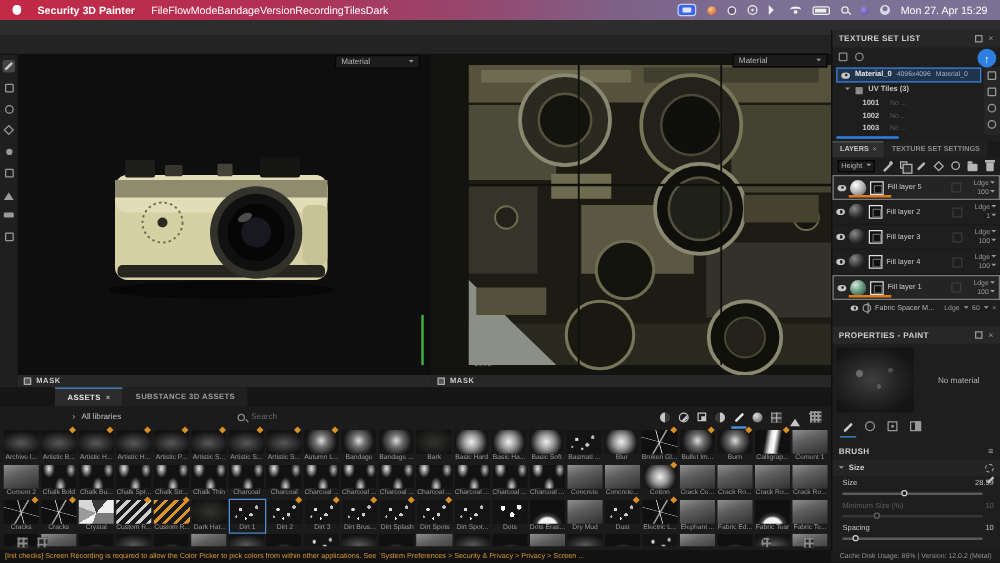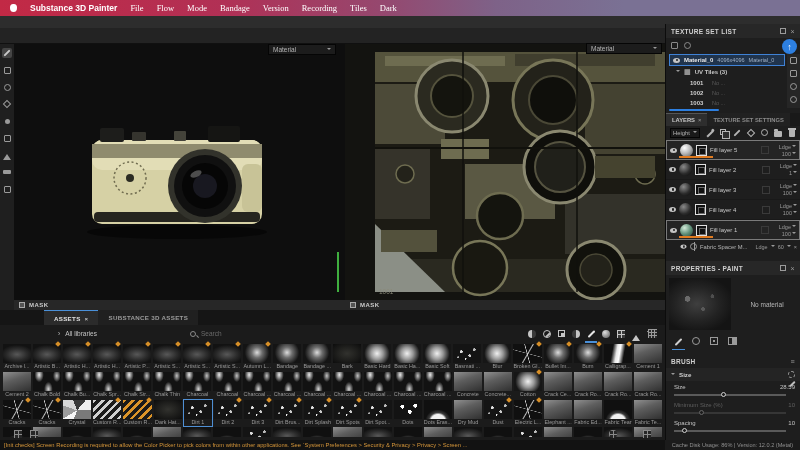--- a/index.html
+++ b/index.html
@@ -259,38 +259,51 @@
   #statusbar { left:0; top:440px; width:665px; height:10px; background:#121212; display:flex; align-items:center; z-index:15;}
   #status-msg { color:#d7973a; font-size:5.8px; padding-left:4px; white-space:nowrap; overflow:hidden;}
 </style>
 </head>
 <body>
 
 <div id="stage">
 
   <div id="menubar" class="abs">
     <span class="apple"></span>
-    <span class="mb-app">Substance 3D Painter</span>
-    <span id="menus" style="display:flex;gap:13px;font-family:Liberation Serif, serif;">
+    <span class="mb-app">Security 3D Painter</span>
+    <span id="menus" style="display:flex;">
   <span class="mb-item">File</span>
 
   <span class="mb-item">Flow</span>
 
   <span class="mb-item">Mode</span>
 
   <span class="mb-item">Bandage</span>
 
   <span class="mb-item">Version</span>
 
   <span class="mb-item">Recording</span>
 
   <span class="mb-item">Tiles</span>
 
   <span class="mb-item">Dark</span>
 </span>
+    <span class="mb-right">
+      <span class="mi rec-pill"></span>
+      <span class="mi dot7" style="background:radial-gradient(circle at 35% 35%,#f2d06b,#d04545);"></span>
+      <span class="mi dot7" style="border:1px solid #eee;background:#00000033;"></span>
+      <span class="mi tgt"></span>
+      <span class="mi vol"></span>
+      <span class="mi wifi"></span>
+      <span class="mi batt"></span>
+      <span class="mi mag"></span>
+      <span class="mi dot7" style="background:radial-gradient(circle at 40% 35%,#9a8cd8,#5346a8);"></span>
+      <span class="mi user"></span>
+      <span class="clock">Mon 27. Apr 15:29</span>
+    </span>
   </div>
 
   <div id="titlebar" class="abs"></div>
   <span class="abs tl" style="left:8px;background:#e0534c;"></span>
   <span class="abs tl" style="left:20px;background:#dea73e;"></span>
   <span class="abs tl" style="left:32px;background:#66b74f;"></span>
 
   <div id="toolbar" class="abs"></div>
   <span class="abs brushprev" style="left:58px;"></span>
   <span class="abs chev" style="left:72px;top:38px;"></span>

